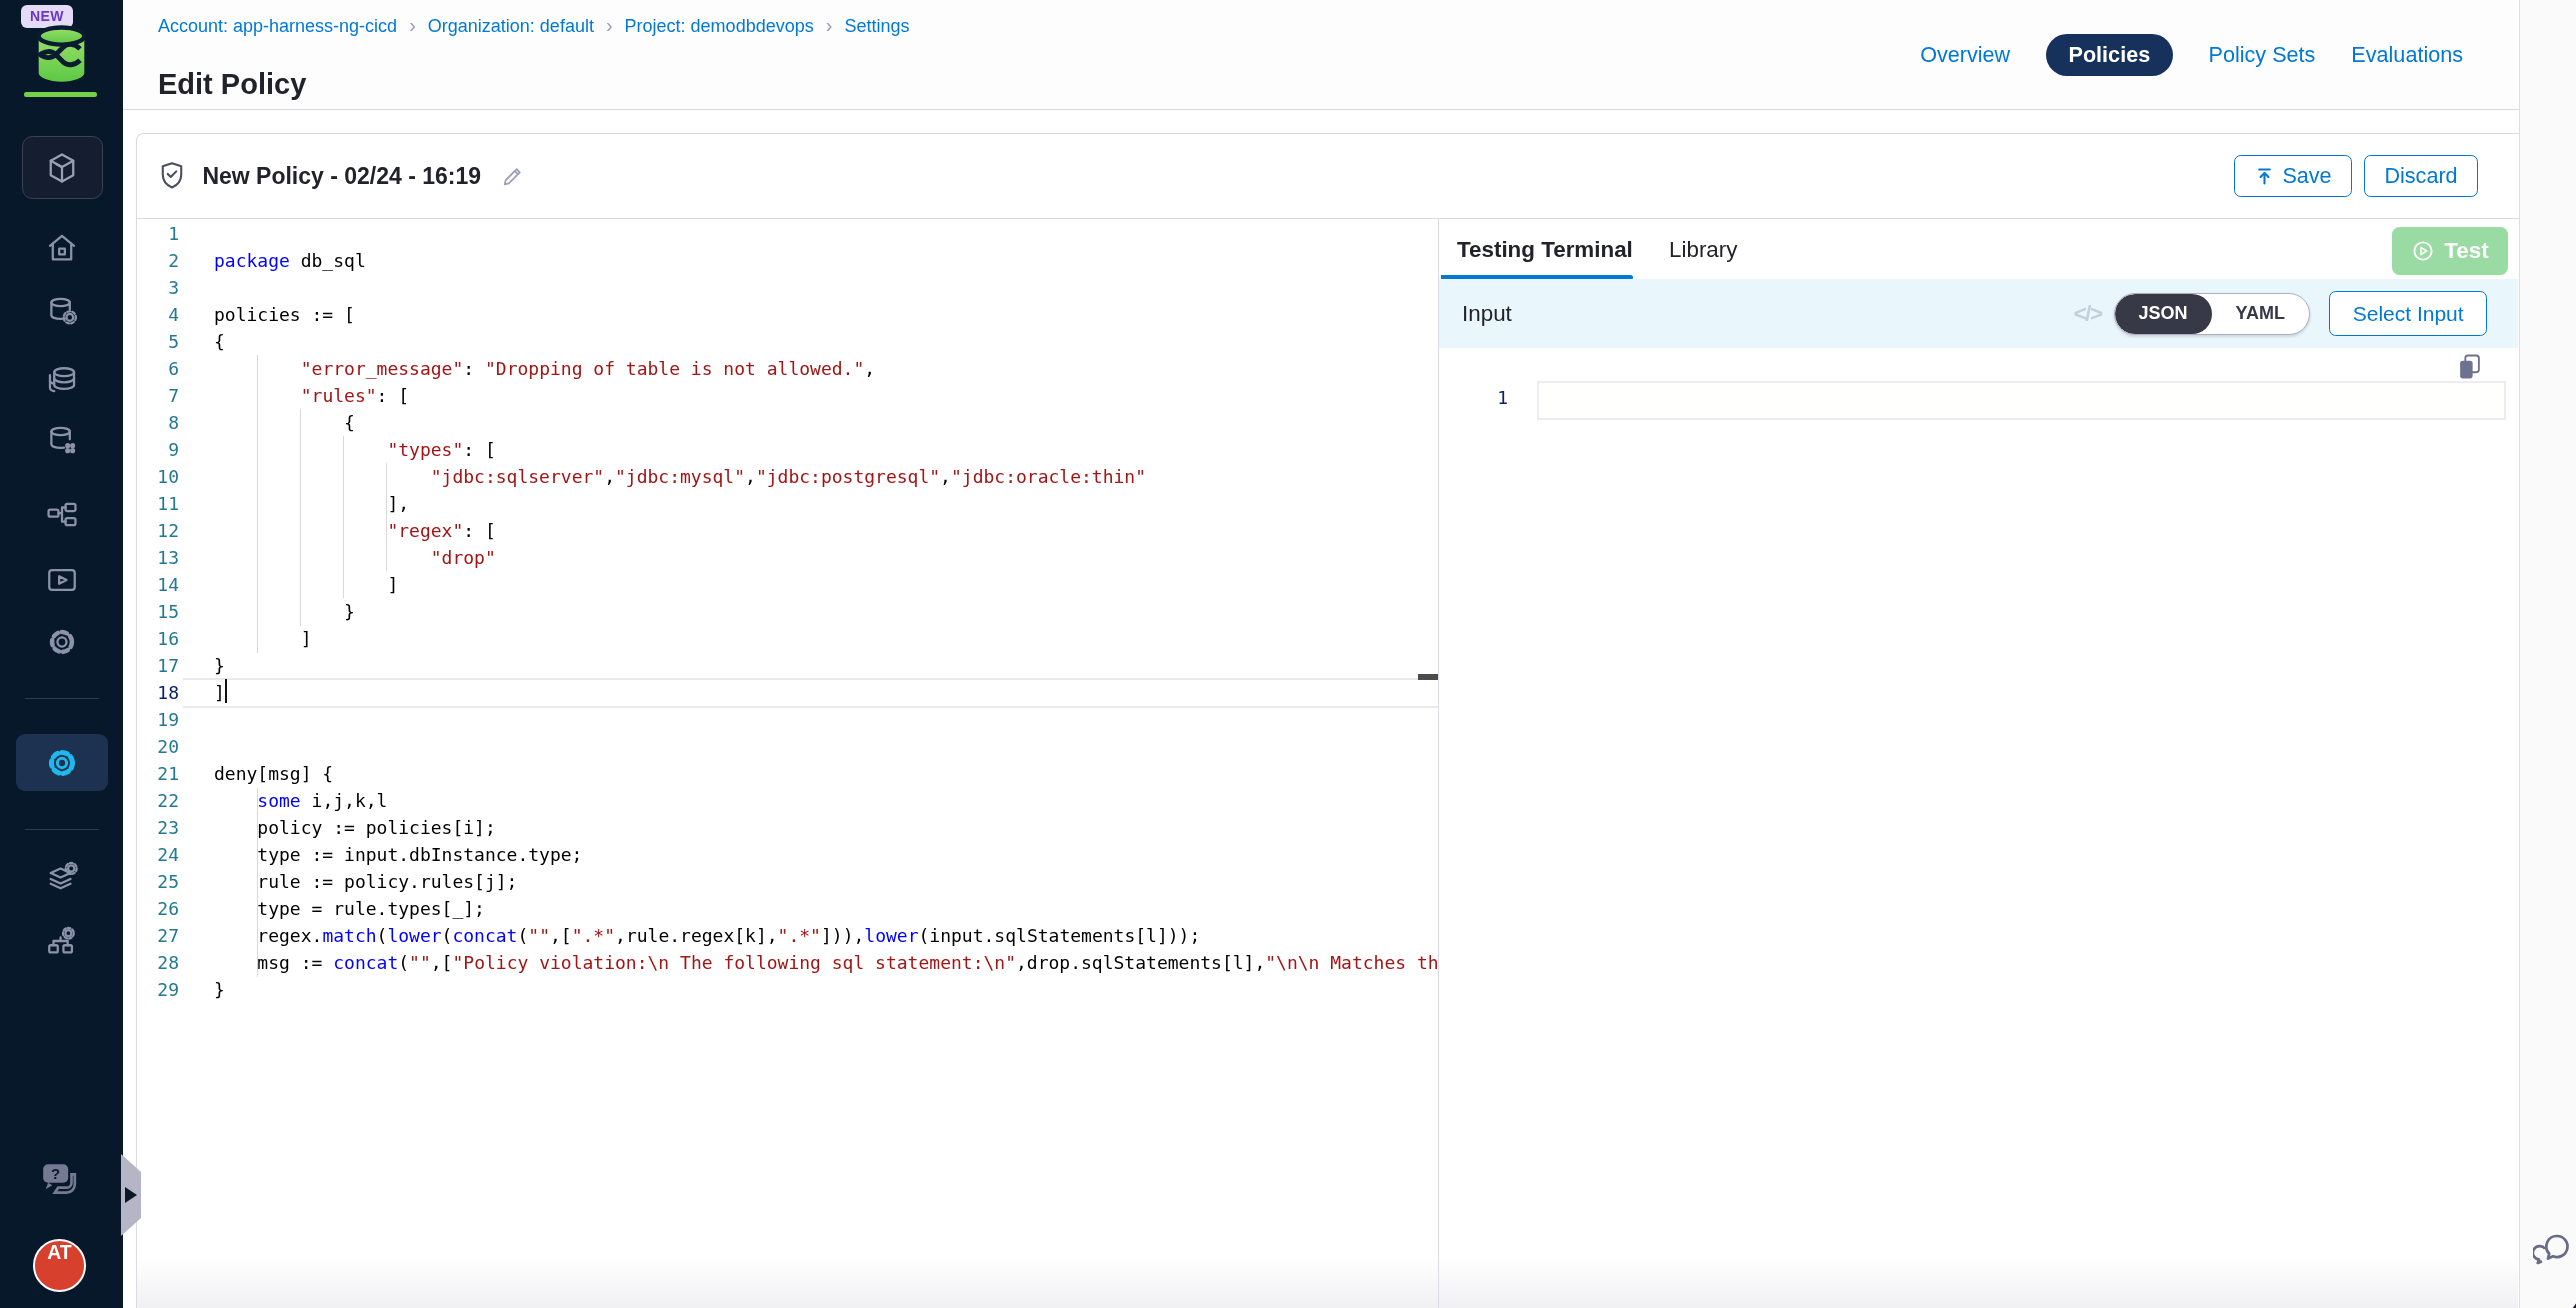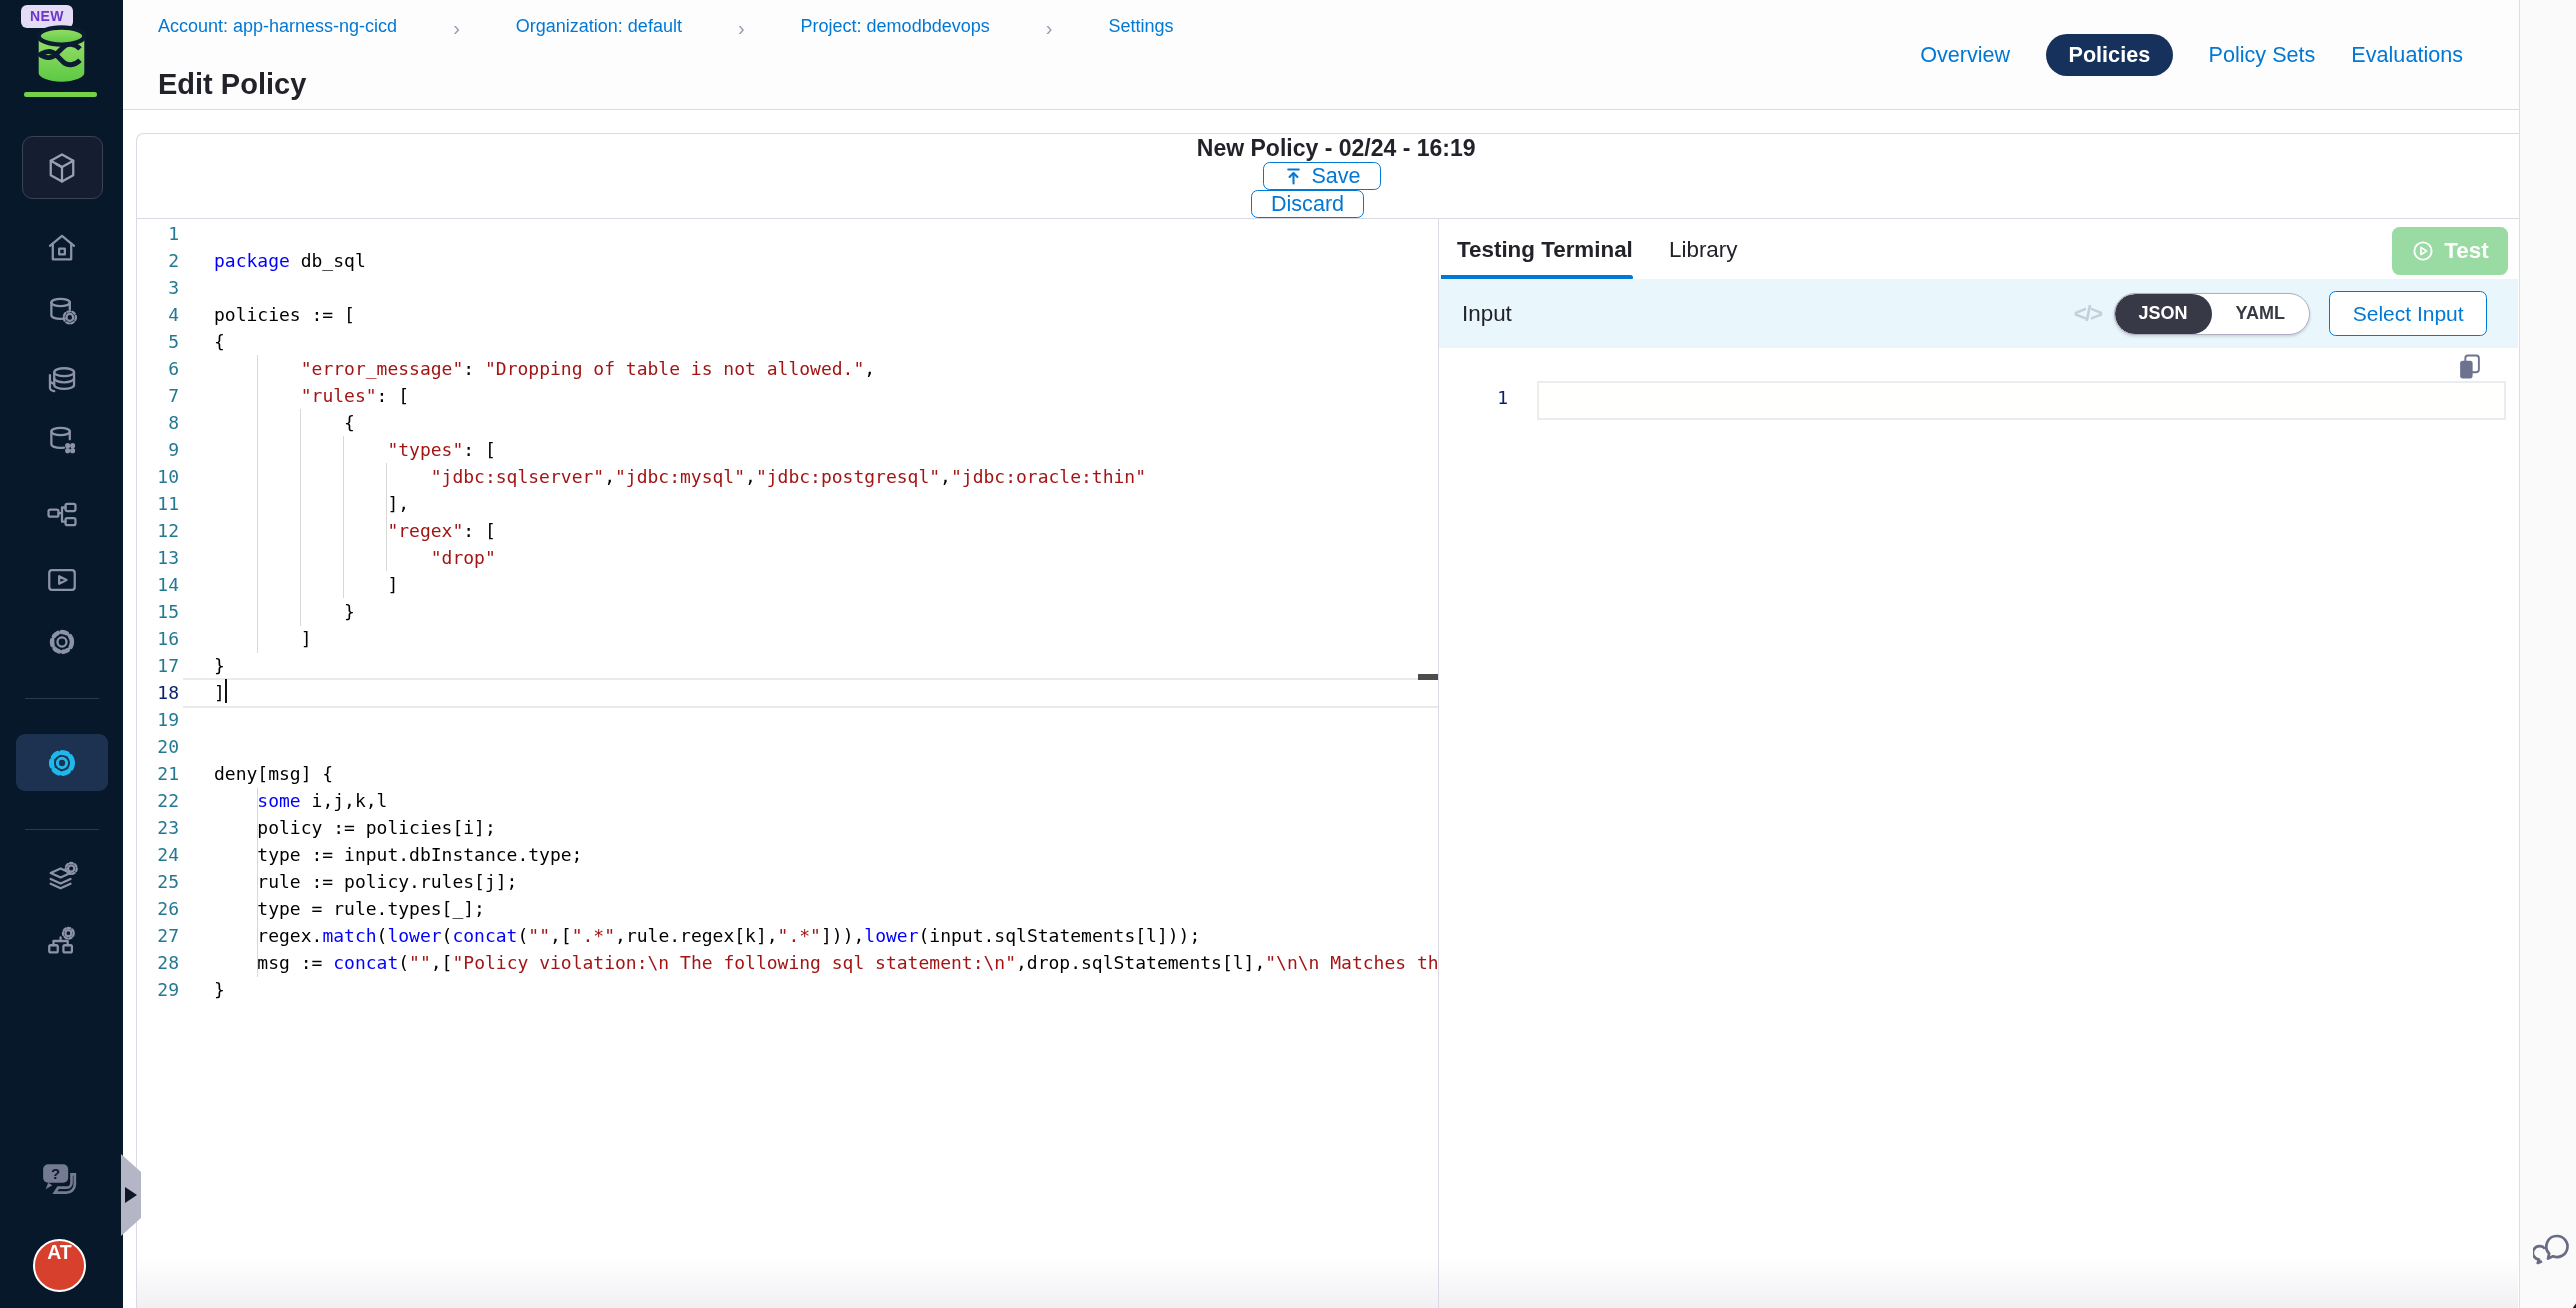--- a/index.html
+++ b/index.html
@@ -28,35 +28,35 @@
   .help-bubble{position:absolute;left:39px;top:1161px;width:45px;height:40px;}
   .avatar{position:absolute;left:33px;top:1239px;width:49px;height:49px;border-radius:50%;
     background:#d8402e;border:2.2px solid #ffffff;display:flex;align-items:flex-start;justify-content:center;
     color:#ffffff;font-weight:bold;font-size:19.4px;}
   .edge-handle{position:absolute;left:121px;top:1154px;width:20px;height:82px;background:#b4b5c5;z-index:6;
     clip-path:polygon(0 0,100% 22%,100% 78%,0 100%);display:flex;align-items:center;justify-content:center;}
   .edge-handle .tri{width:0;height:0;border-top:8.2px solid transparent;border-bottom:8.2px solid transparent;border-left:12px solid #0b1627;}
 
   
   .header{position:absolute;left:123px;top:0;width:2396px;height:109px;background:#fdfdfe;border-bottom:1.5px solid #d9dae6;}
-  .breadcrumb{position:absolute;left:35px;top:16.4px;font-size:18px;display:flex;align-items:flex-end;gap:44px;}
+  .breadcrumb{position:absolute;left:35px;top:16.4px;font-size:18px;display:flex;align-items:flex-start;}
   .breadcrumb a{color:#0278d5;text-decoration:none;}
   .crumb-sep{color:#989ab2;font-size:20px;margin:0 12px;line-height:18px;}
   .page-title{position:absolute;left:35px;top:49px;font-size:29px;font-weight:bold;color:#22222a;}
   .top-nav{position:absolute;right:56px;top:34px;display:flex;align-items:center;gap:36px;}
   .nav-item{color:#0278d5;font-size:21.6px;cursor:pointer;}
   .nav-item.pill{background:#16325c;color:#ffffff;font-weight:bold;padding:8.2px 22.4px;border-radius:22.4px;}
 
   
   .card{position:absolute;left:136px;top:133px;width:2383px;height:1176px;background:#ffffff;
     border-top:1.5px solid #d9dae6;border-left:1.5px solid #d9dae6;border-radius:7.5px 0 0 0;box-sizing:border-box;}
 
   
   .toolbar{position:absolute;left:0;top:0;width:100%;height:85px;border-bottom:1.5px solid #d9dae6;box-sizing:border-box;
-    display:flex;align-items:center;flex-direction:column;}
+    display:flex;align-items:center;}
   .toolbar .shield{margin-left:21px;width:28px;height:30px;}
   .policy-name{margin-left:16.4px;font-size:23px;font-weight:bold;color:#22222a;}
   .pencil{margin-left:19.4px;width:25px;height:25px;}
   .toolbar-spacer{flex:1;}
   .btn-outline{display:flex;align-items:center;justify-content:center;gap:7px;height:42px;
     border:1.9px solid #0278d5;border-radius:6.7px;background:#ffffff;color:#0278d5;
     font-size:21.6px;font-weight:500;padding:0 19.4px;cursor:pointer;box-sizing:border-box;}
   .btn-save{margin-right:12px;}
   .btn-discard{margin-right:41px;}
 

